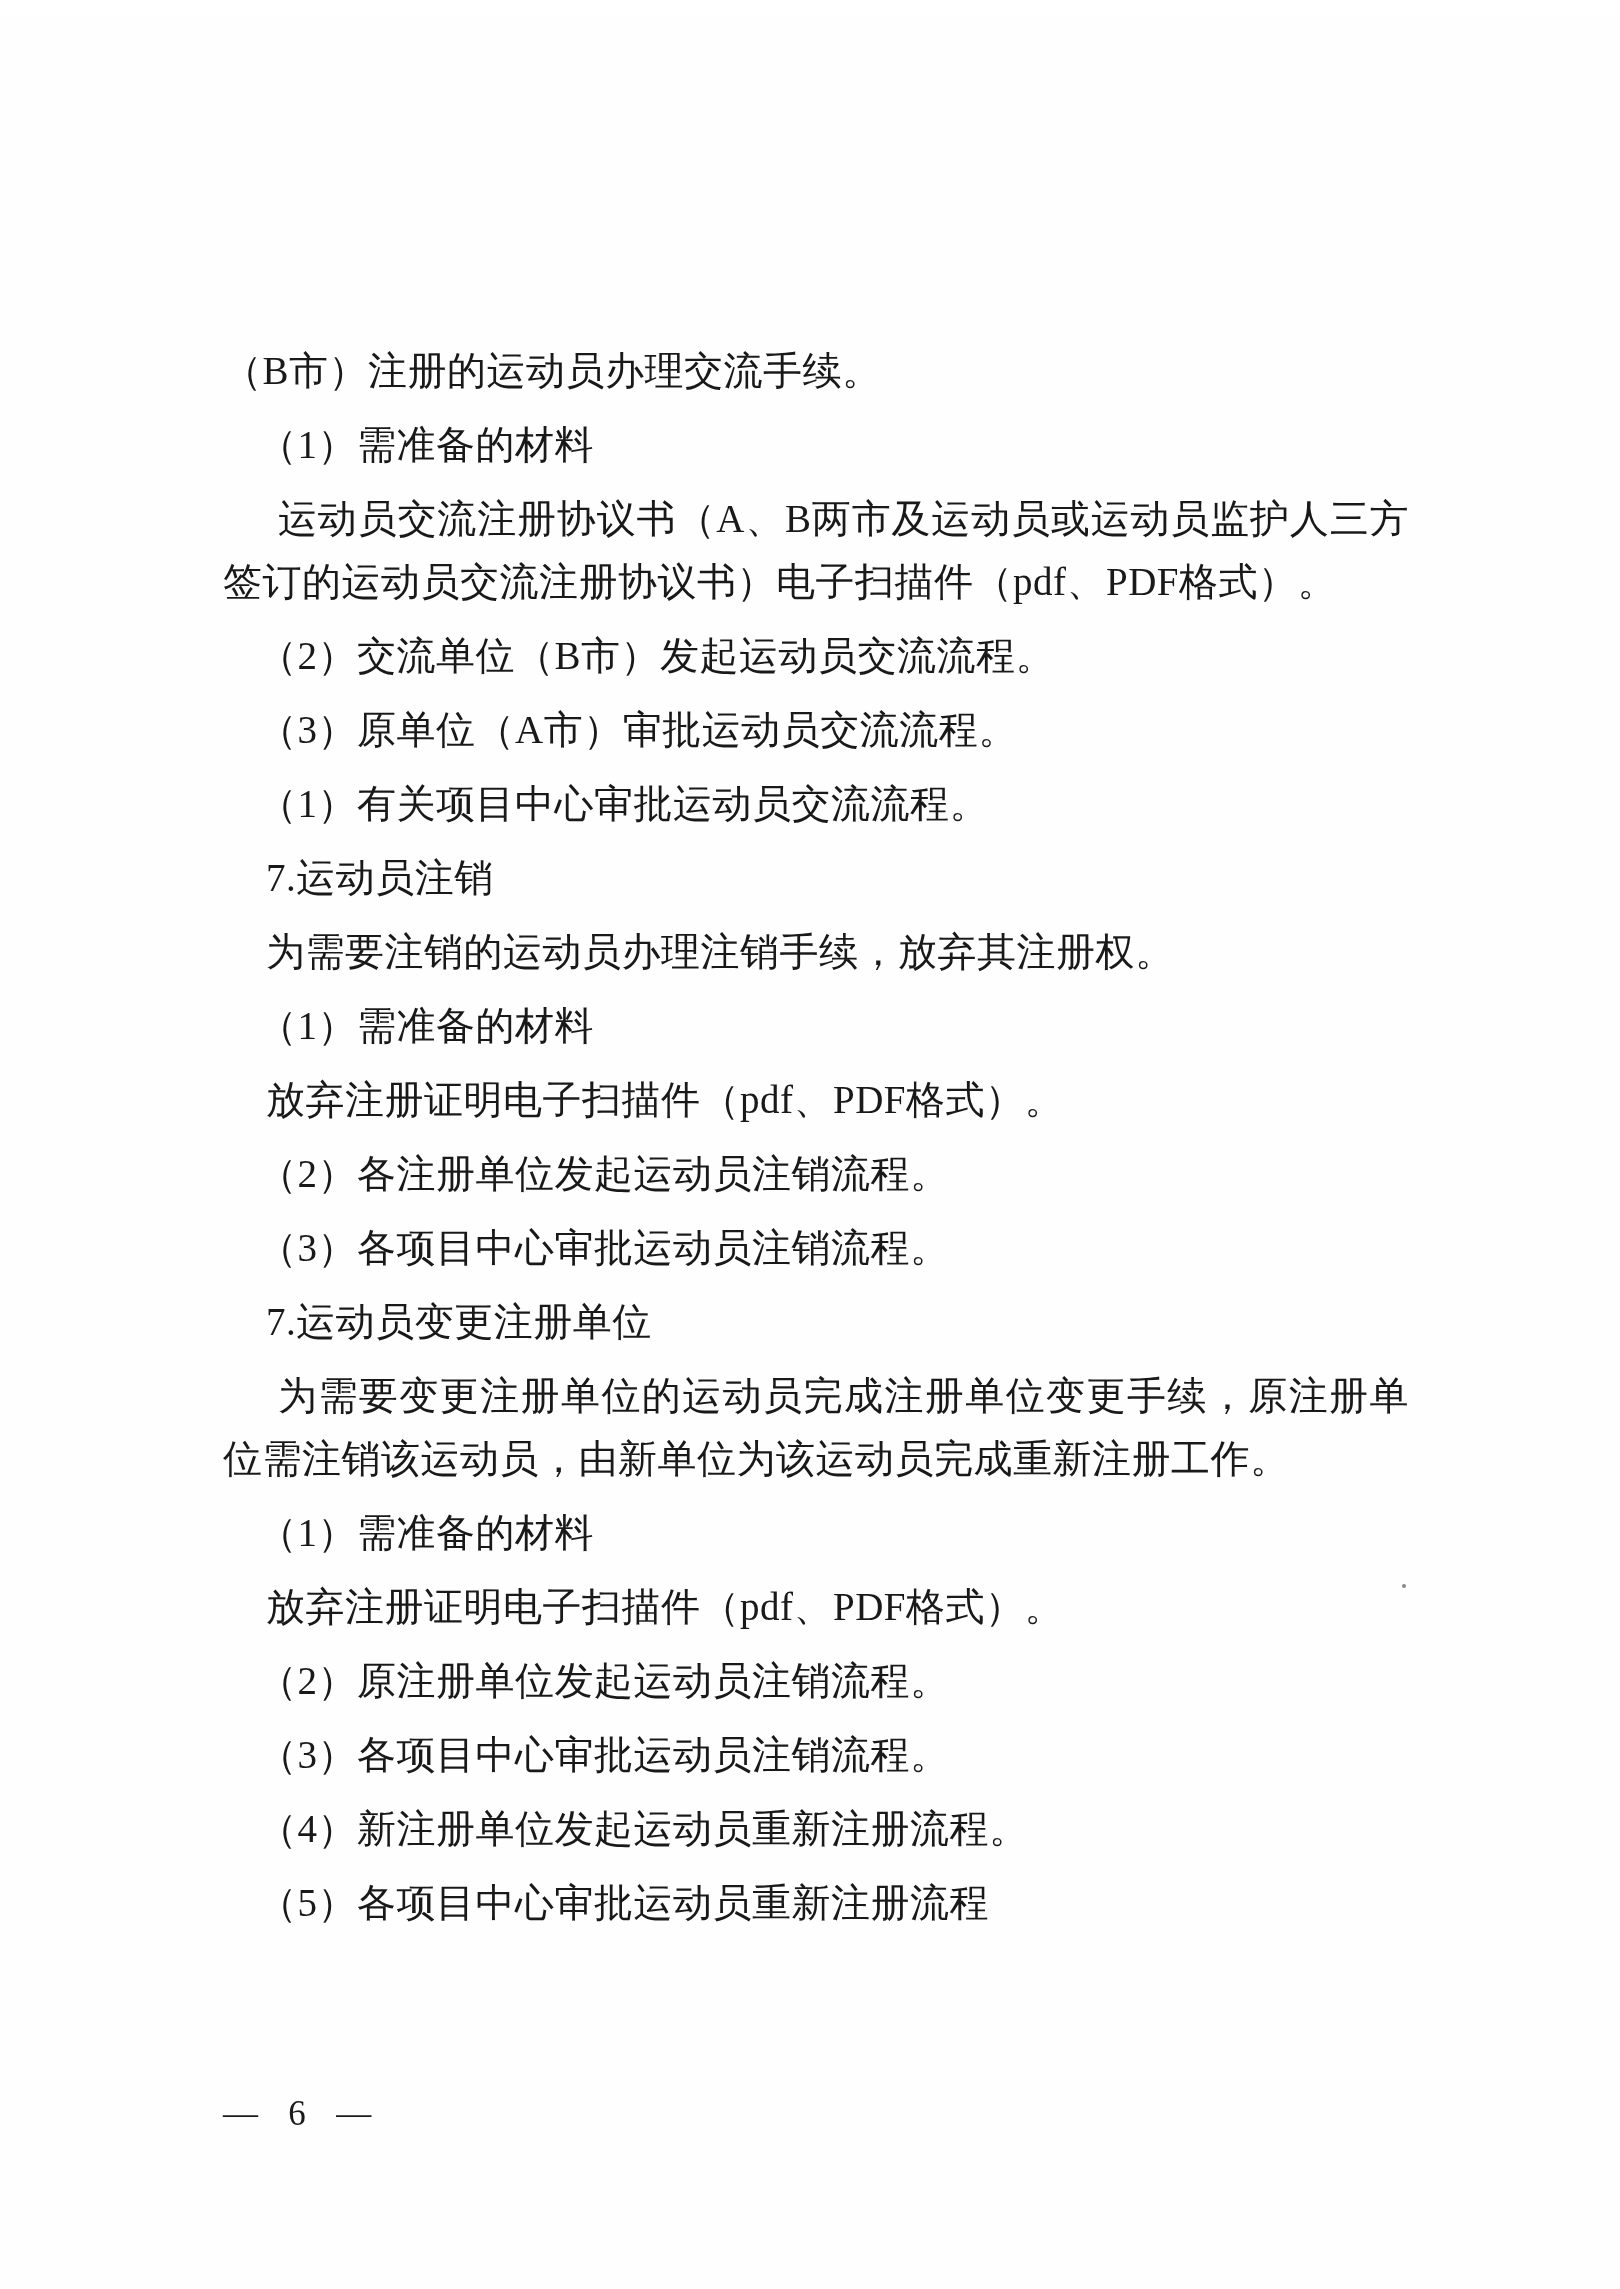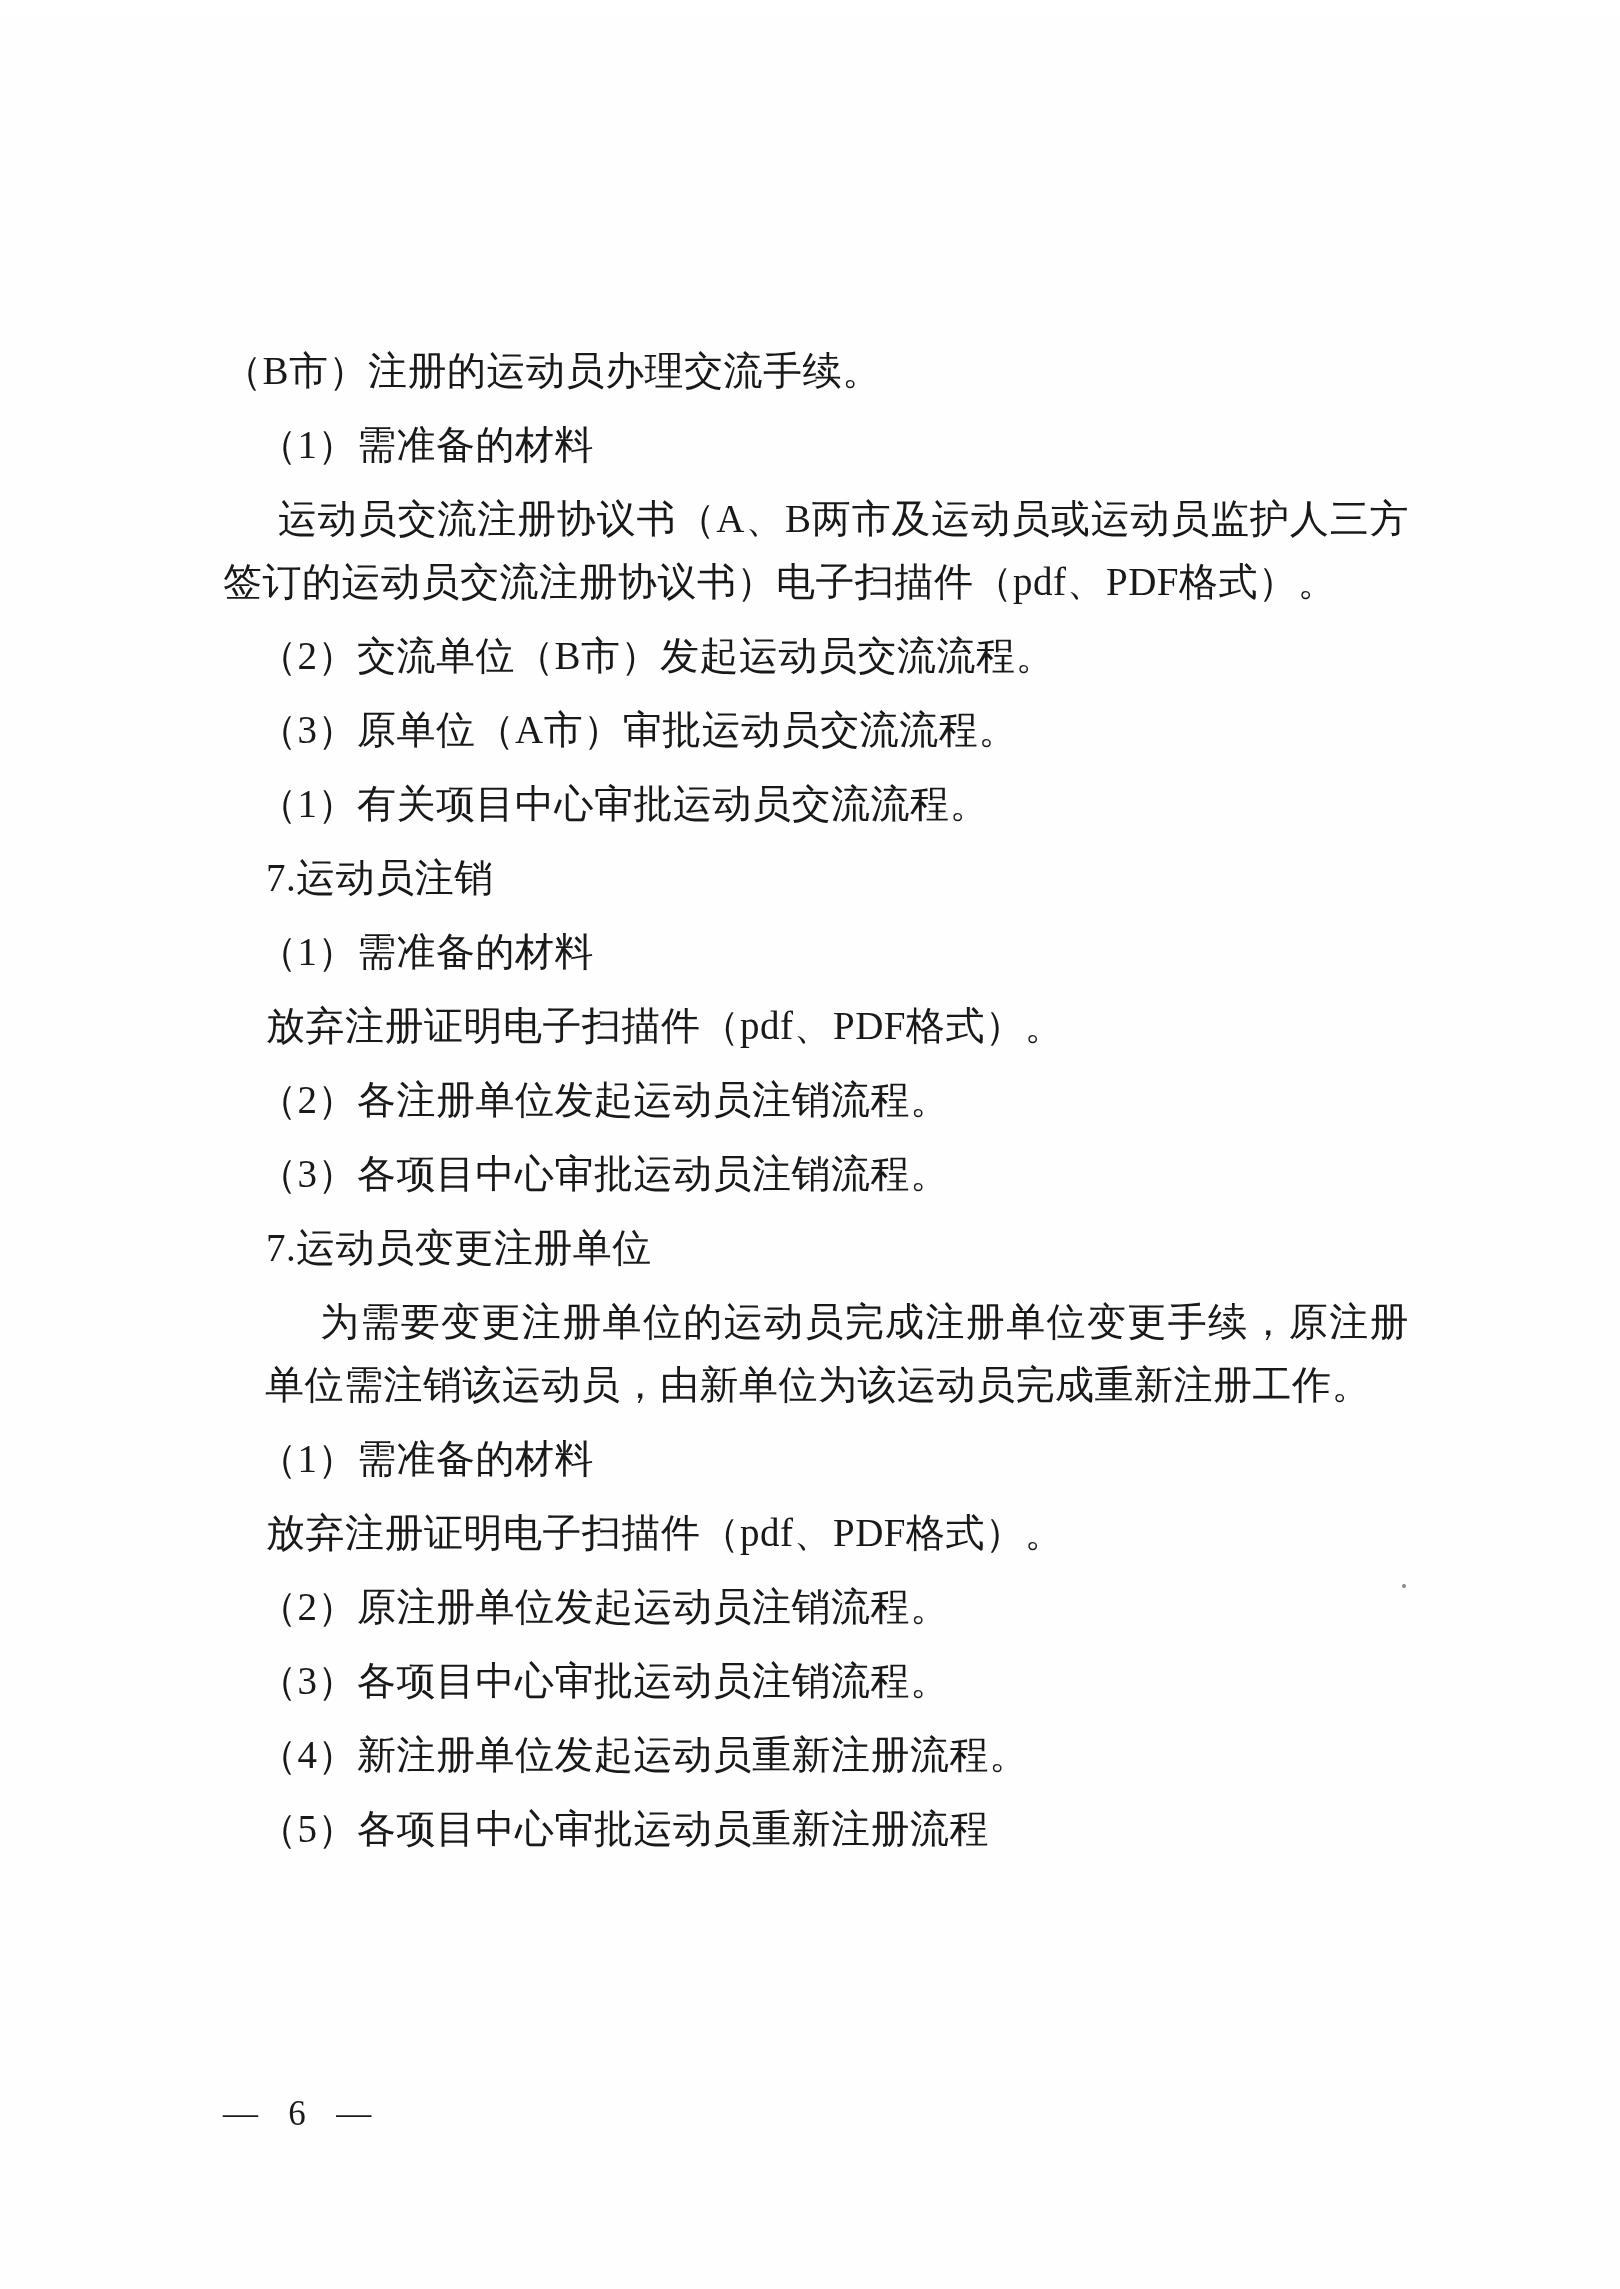--- a/index.html
+++ b/index.html
@@ -84,32 +84,33 @@
     <p class="para flow" style="text-indent:55px;">运动员交流注册协议书（A、B两市及运动员或运动员监护人三方签订的运动员交流注册协议书）电子扫描件（pdf、PDF格式）。</p>
 
     <p class="para ind1">（2）交流单位（B市）发起运动员交流流程。</p>
 
     <p class="para ind1">（3）原单位（A市）审批运动员交流流程。</p>
 
     <p class="para ind1">（1）有关项目中心审批运动员交流流程。</p>
 
     <p class="para ind2">7.运动员注销</p>
 
+    <p class="para ind2">为需要注销的运动员办理注销手续，放弃其注册权。</p>
 
     <p class="para ind1">（1）需准备的材料</p>
 
     <p class="para ind2">放弃注册证明电子扫描件（pdf、PDF格式）。</p>
 
     <p class="para ind1">（2）各注册单位发起运动员注销流程。</p>
 
     <p class="para ind1">（3）各项目中心审批运动员注销流程。</p>
 
     <p class="para ind2">7.运动员变更注册单位</p>
 
-    <p class="para flow" style="text-indent:55px;margin-left:42px;">为需要变更注册单位的运动员完成注册单位变更手续，原注册单位需注销该运动员，由新单位为该运动员完成重新注册工作。</p>
+    <p class="para flow" style="text-indent:55px;">为需要变更注册单位的运动员完成注册单位变更手续，原注册单位需注销该运动员，由新单位为该运动员完成重新注册工作。</p>
 
     <p class="para ind1">（1）需准备的材料</p>
 
     <p class="para ind2">放弃注册证明电子扫描件（pdf、PDF格式）。</p>
 
     <p class="para ind1">（2）原注册单位发起运动员注销流程。</p>
 
     <p class="para ind1">（3）各项目中心审批运动员注销流程。</p>
 
     <p class="para ind1">（4）新注册单位发起运动员重新注册流程。</p>

